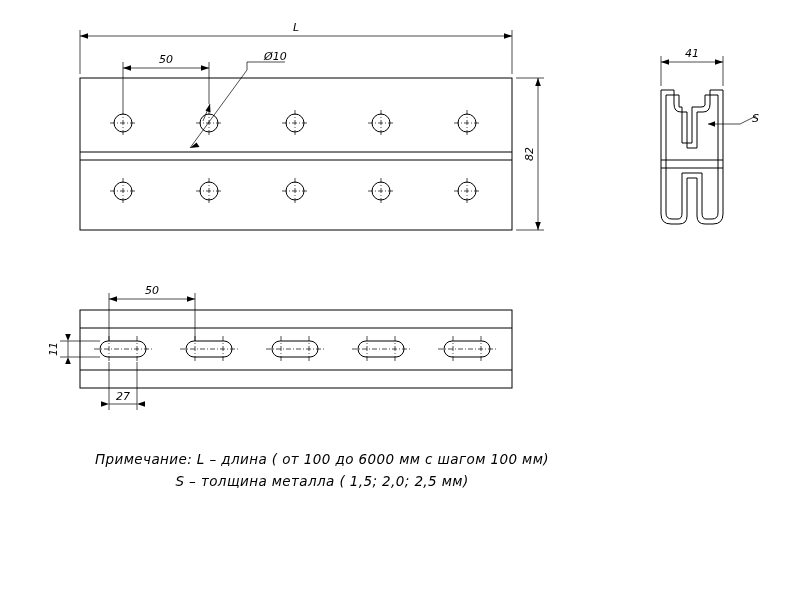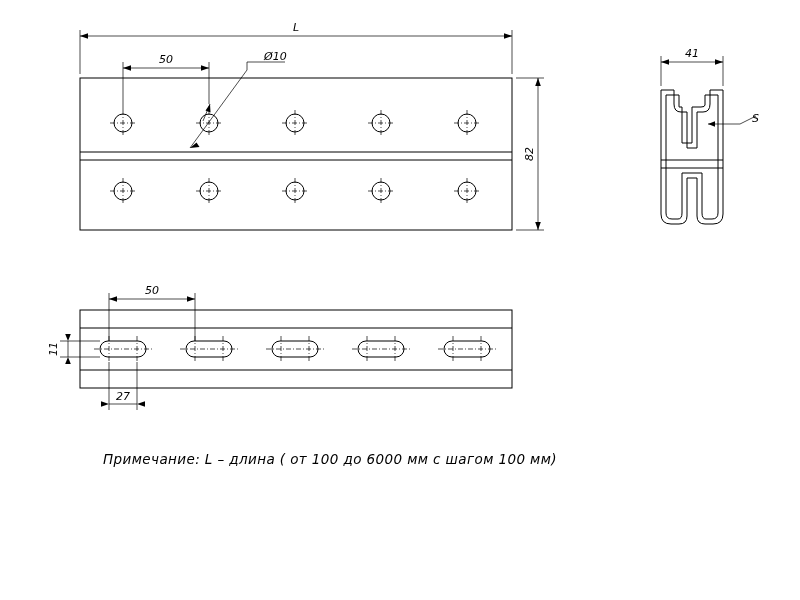--- a/index.html
+++ b/index.html
@@ -50,21 +50,21 @@
   text {
     font-family: "DejaVu Sans", sans-serif;
     fill: #000000;
   }
   .dimtext {
     font-size: 11px;
     font-style: italic;
   }
   .note-block {
     position: absolute;
-    left: 8px;
+    left: 0;
     top: 448px;
     width: 644px;
     text-align: center;
     font-style: italic;
     font-size: 13.5px;
     letter-spacing: 0.4px;
     line-height: 22px;
   }
 </style>
 </head>
@@ -315,15 +315,16 @@
     <text class="dimtext" x="752" y="122" text-anchor="start">S</text>
 
     <text class="dimtext" x="152" y="294" text-anchor="middle">50</text>
     <text class="dimtext" x="57" y="349" text-anchor="middle" transform="rotate(-90 57 349)">11</text>
     <text class="dimtext" x="123" y="400" text-anchor="middle">27</text>
 
   </svg>
 
   <div class="note-block">
     <div>Примечание: L – длина ( от 100 до 6000 мм с шагом 100 мм)</div>
+    <div>S – толщина металла ( 1,5; 2,0; 2,5 мм)</div>
   </div>
 
 </div>
 
 </body></html>

